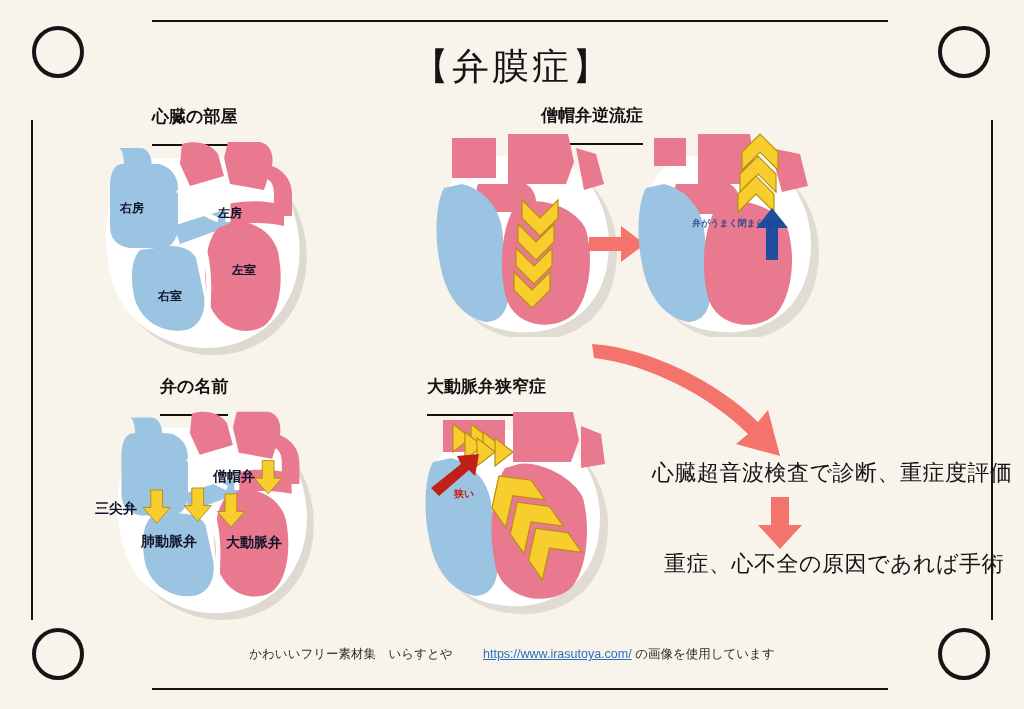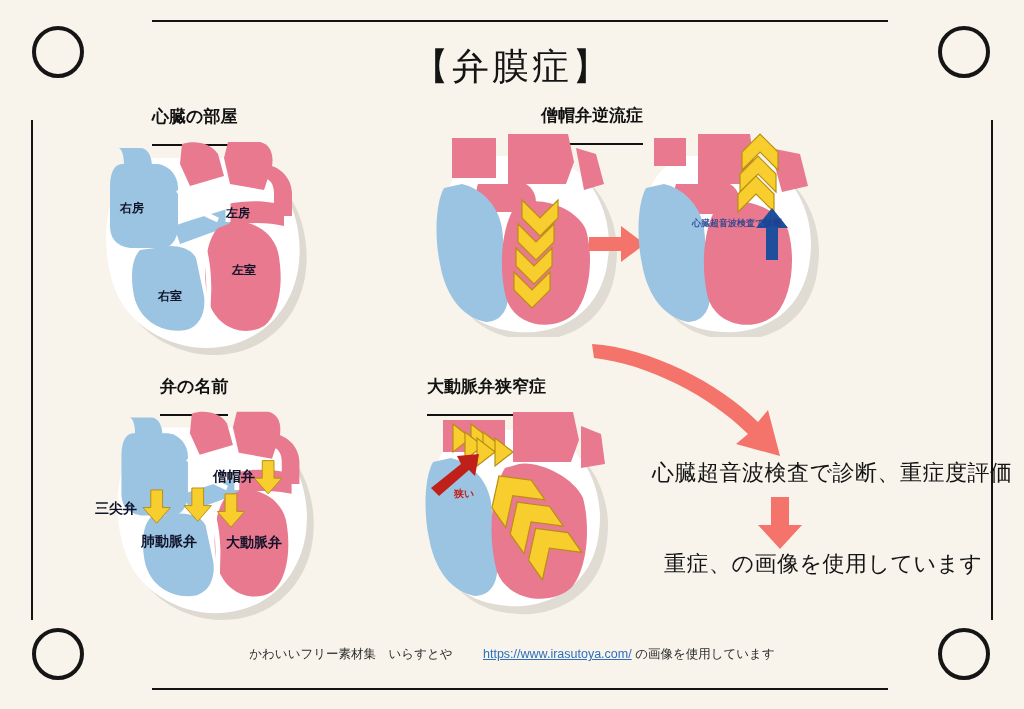--- a/index.html
+++ b/index.html
@@ -114,21 +114,21 @@
     </g>
 
     <g stroke="#ffffff" stroke-width="5" fill="none">
       <path d="M100 60 C112 74 124 84 140 90"></path>
       <path d="M126 118 C132 140 132 170 128 196"></path>
       <path d="M150 60 L150 92"></path>
     </g>
   </svg>
 
   <div class="chamber-label" style="left:120px;top:200px;">右房</div>
-  <div class="chamber-label" style="left:226px;top:205px;">左房</div>
+  <div class="chamber-label" style="left:218px;top:205px;">左房</div>
   <div class="chamber-label" style="left:158px;top:288px;">右室</div>
   <div class="chamber-label" style="left:232px;top:262px;">左室</div>
 
   <svg class="svg-abs" style="left:90px;top:400px;" width="235" height="220" viewBox="0 0 240 225">
     <path d="M52 40 C28 60 22 110 34 150 C46 196 92 218 128 218 C176 218 212 186 220 140 C228 92 206 46 176 34 L150 28 L70 28 Z" fill="#c9c4bb" opacity=".55" transform="translate(7,7)"></path>
     <path d="M52 40 C28 60 22 110 34 150 C46 196 92 218 128 218 C176 218 212 186 220 140 C228 92 206 46 176 34 L150 28 L70 28 Z" fill="#ffffff"></path>
     <g>
       <path d="M44 34 C36 34 32 44 32 56 L32 96 C32 108 38 116 52 118 L86 118 C96 116 100 106 100 96 L100 58
                C100 46 92 36 80 34 Z" fill="#9BC4E2"></path>
       <path d="M40 18 L62 18 C70 18 74 26 74 38 L74 60 L46 60 L46 36 C46 26 44 18 40 18 Z" fill="#9BC4E2"></path>
@@ -214,21 +214,21 @@
       <path d="M122 2 L140 20 L158 2 L158 20 L140 38 L122 20 Z" transform="rotate(180 140 20)"></path>
       <path d="M120 24 L138 42 L156 24 L156 42 L138 60 L120 42 Z" transform="rotate(180 138 42)"></path>
       <path d="M118 44 L136 62 L154 44 L154 62 L136 80 L118 62 Z" transform="rotate(180 136 62)"></path>
     </g>
 
     <g fill="#1F4E9C">
       <path d="M146 128 L146 96 L136 96 L152 76 L168 96 L158 96 L158 128 Z"></path>
     </g>
   </svg>
 
-  <div class="note-blue" style="left:692px;top:217px;">心臓超音波検査で診断</div>
+  <div class="note-blue" style="left:692px;top:217px;">弁がうまく閉まらない</div>
 
   <svg class="svg-abs" style="left:405px;top:404px;" width="210" height="212" viewBox="0 0 210 212">
     <path d="M46 38 C24 58 18 108 30 148 C42 192 84 204 118 202 C160 198 190 170 194 128 C200 86 178 44 150 34 L124 26 L64 26 Z" fill="#c9c4bb" opacity=".5" transform="translate(8,8)"></path>
     <path d="M46 38 C24 58 18 108 30 148 C42 192 84 204 118 202 C160 198 190 170 194 128 C200 86 178 44 150 34 L124 26 L64 26 Z" fill="#ffffff"></path>
     <g fill="#E8798E">
       <path d="M38 16 L100 16 L100 48 L38 48 Z"></path>
       <path d="M108 8 L168 8 L174 36 L166 58 L108 58 Z"></path>
       <path d="M176 22 L196 30 L200 60 L176 64 Z"></path>
     </g>
     <g fill="#9BC4E2">
@@ -262,21 +262,21 @@
   <svg class="svg-abs" style="left:590px;top:338px;" width="230" height="120" viewBox="0 0 230 120">
     <path d="M2 6 C60 10 128 44 168 84 L178 72 L190 118 L146 106 L158 96 C120 58 58 26 4 20 Z" fill="#F4736B"></path>
   </svg>
 
   <div class="concl concl-1">心臓超音波検査で診断、重症度評価</div>
 
   <svg class="svg-abs" style="left:757px;top:497px;" width="46" height="52" viewBox="0 0 46 52">
     <path d="M14 0 L32 0 L32 28 L45 28 L23 52 L1 28 L14 28 Z" fill="#F4736B"></path>
   </svg>
 
-  <div class="concl concl-2">重症、の画像を使用しています</div>
+  <div class="concl concl-2">重症、心不全の原因であれば手術</div>
 
   <div class="footer">
     <span>かわいいフリー素材集　いらすとや</span>
     <span class="url">https://www.irasutoya.com/</span>
     <span>の画像を使用しています</span>
   </div>
 
 </div>
 
 </body></html>

